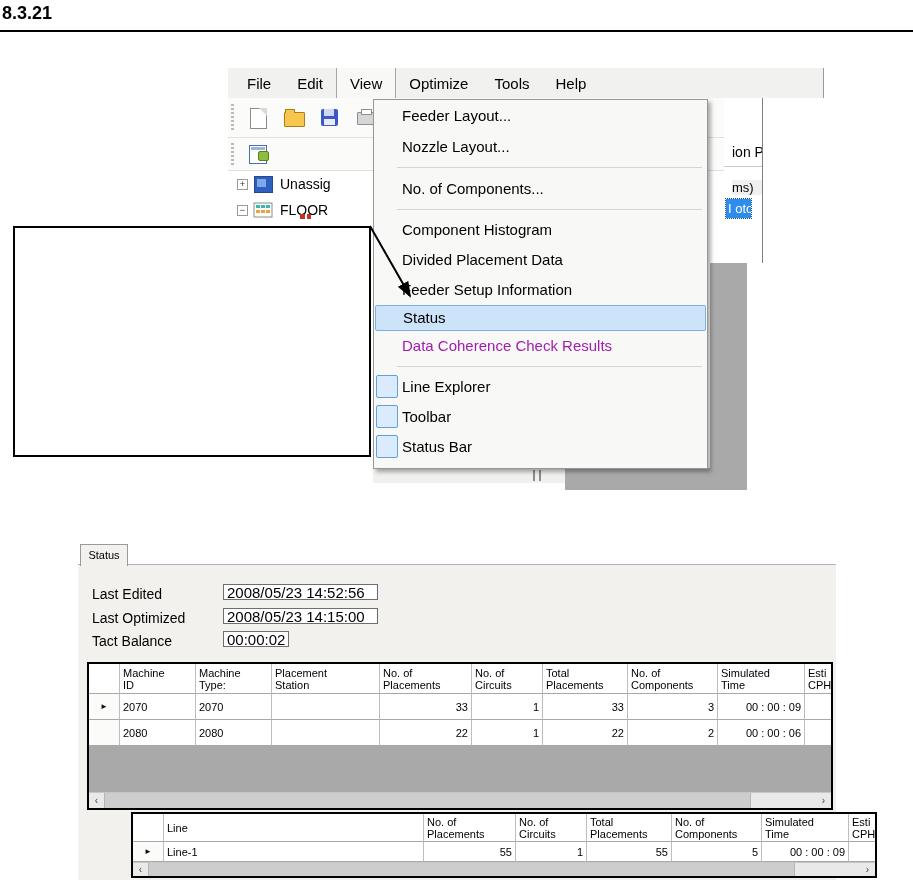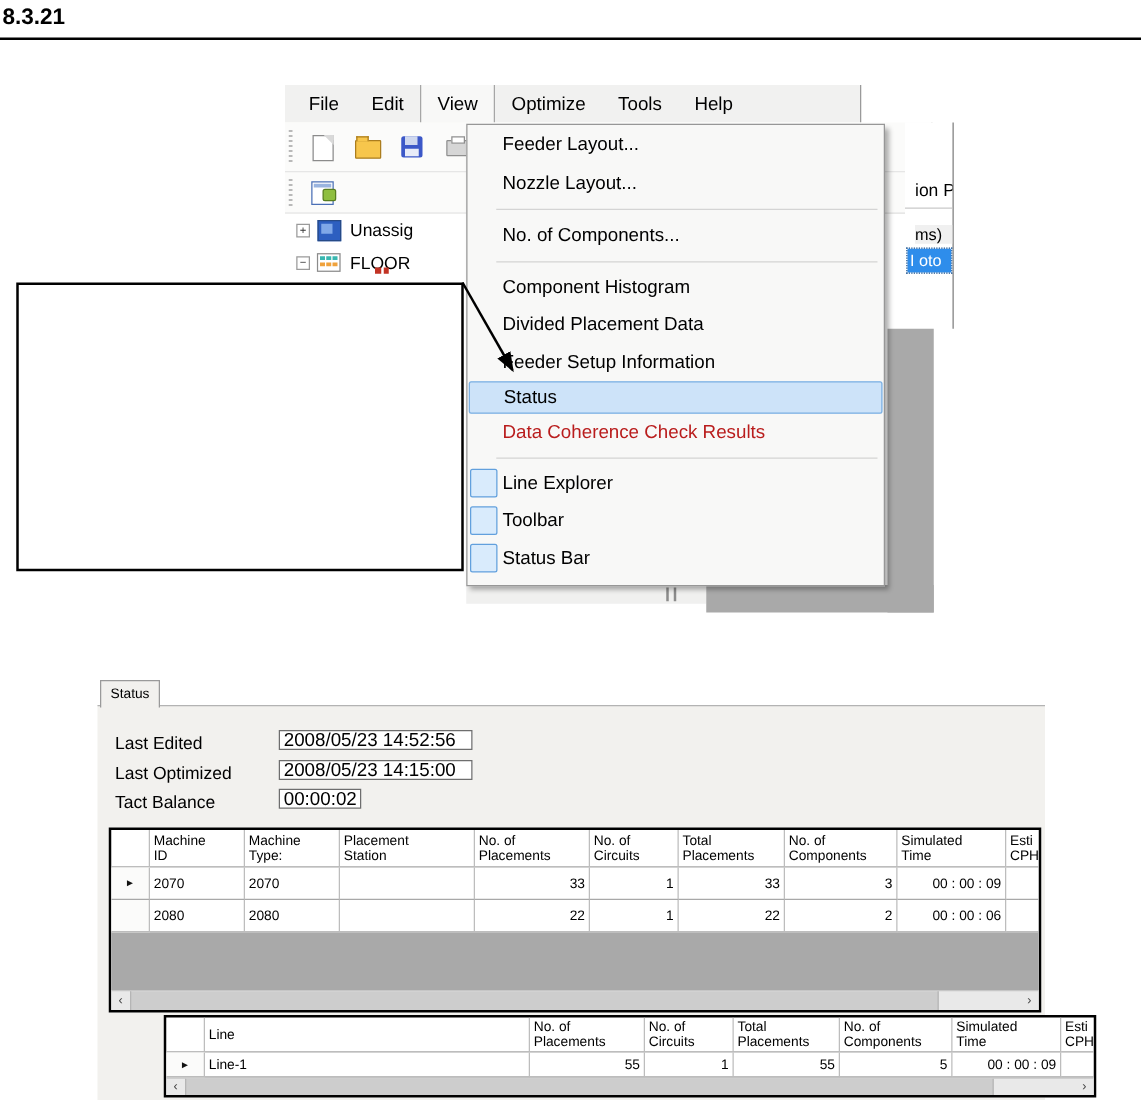--- a/index.html
+++ b/index.html
@@ -4,21 +4,21 @@
 <style>
   html,body{margin:0;padding:0;background:#fff;}
   .page{position:relative;width:913px;height:880px;background:#fff;overflow:hidden;
         font-family:"Liberation Sans",sans-serif;color:#000;}
 
   
   .section-head{position:absolute;left:2px;top:3px;font-size:18px;font-weight:bold;}
   .head-rule{position:absolute;left:0;top:30px;width:913px;height:0;border-top:2px solid #000;}
 
   
-  .menubar{position:absolute;left:228px;top:68px;width:461px;height:30px;background:#f1f1f0;
+  .menubar{position:absolute;left:228px;top:68px;width:596px;height:30px;background:#f1f1f0;
            border-right:1px solid #9a9a9a;display:flex;align-items:stretch;font-size:15px;
            padding-left:6px;box-sizing:border-box;}
   .mb-item{padding:0 13px;display:flex;align-items:center;}
   .mb-item.open{background:#f8f8f7;border-left:1px solid #a6a6a6;border-right:1px solid #a6a6a6;}
   .tbar{position:absolute;left:228px;background:#fbfbfa;border-bottom:1px solid #e0e0e0;
         display:flex;align-items:center;box-sizing:border-box;}
   .tbar1{top:98px;width:518px;height:40px;border-right:1px solid #bbb;}
   .tbar2{top:138px;width:518px;height:33px;border-right:1px solid #bbb;}
   .grip{width:3px;height:70%;margin:0 6px 0 3px;
         background:repeating-linear-gradient(#b9b9b9 0 2px,transparent 2px 4px);}
@@ -50,35 +50,35 @@
   .unas-ic:before{content:"";position:absolute;left:2px;top:2px;width:9px;height:8px;background:#7fa8e8;}
   .red-frag{position:absolute;left:300px;top:214px;width:5px;height:5px;background:#c23324;}
   .red-frag2{position:absolute;left:307px;top:214px;width:4px;height:5px;background:#c23324;}
 
   
   .dockfrag{position:absolute;left:724px;top:98px;width:38px;height:165px;background:#fff;
         border-right:1px solid #7f7f7f;overflow:hidden;font-size:14px;}
   .frag-line{position:absolute;left:0;top:68px;width:38px;border-top:1px solid #c9c9c9;}
   .frag-t1{position:absolute;left:8px;top:46px;white-space:nowrap;}
   .frag-t2{position:absolute;left:8px;top:82px;background:#f0f0f0;width:30px;white-space:nowrap;font-size:13px;}
-  .frag-sel{position:absolute;left:2px;top:101px;width:35px;height:19px;background:#2e8deb;color:#fff;
+  .frag-sel{position:absolute;left:2px;top:101px;width:25px;height:19px;background:#2e8deb;color:#fff;
         font-size:13px;line-height:19px;padding-left:2px;box-sizing:border-box;outline:1px dotted #17508f;white-space:nowrap;}
   .grayblockA{position:absolute;left:710px;top:263px;width:37px;height:227px;background:#a9a9a9;}
   .understrip{position:absolute;left:373px;top:468px;width:192px;height:15px;background:#f0f0ef;}
   .splitgrip{position:absolute;left:160px;top:2px;width:2px;height:11px;background:#8b8b8b;}
   .splitgrip2{position:absolute;left:166px;top:2px;width:2px;height:11px;background:#8b8b8b;}
   .grayblockB{position:absolute;left:565px;top:468px;width:182px;height:22px;background:#a9a9a9;}
 
   
   .dropdown{position:absolute;left:373px;top:99px;width:335px;box-sizing:border-box;background:#f8f8f7;
         border:1px solid #979797;box-shadow:3px 3px 4px rgba(0,0,0,.32);z-index:3;font-size:15px;}
   .mi{position:relative;padding-left:28px;white-space:nowrap;overflow:hidden;}
   .h31{height:31px;line-height:31px;} .h30{height:30px;line-height:30px;} .h26{height:26px;line-height:26px;}
   .mi.hl{margin:0 1px;background:#cde3f9;outline:1px solid #7cb0e2;outline-offset:-1px;border-radius:2px;}
-  .mi.dis{color:#b91c1c;}
+  .mi.dis{color:#a21caf;}
   .msep{height:11px;position:relative;}
   .msep:after{content:"";position:absolute;left:23px;right:5px;top:5px;border-top:1px solid #d4d4d4;}
   .mcheck{position:absolute;left:2px;top:3px;width:22px;height:23px;box-sizing:border-box;
         background:#d9ebfc;border:1px solid #62a0dd;border-radius:2px;}
   .menupad{height:6px;}
 
   
   .callout{position:absolute;left:13px;top:226px;width:358px;height:231px;box-sizing:border-box;
         background:#fff;border:2px solid #000;z-index:4;}
   .arrow-svg{position:absolute;left:358px;top:216px;width:70px;height:95px;z-index:6;}

